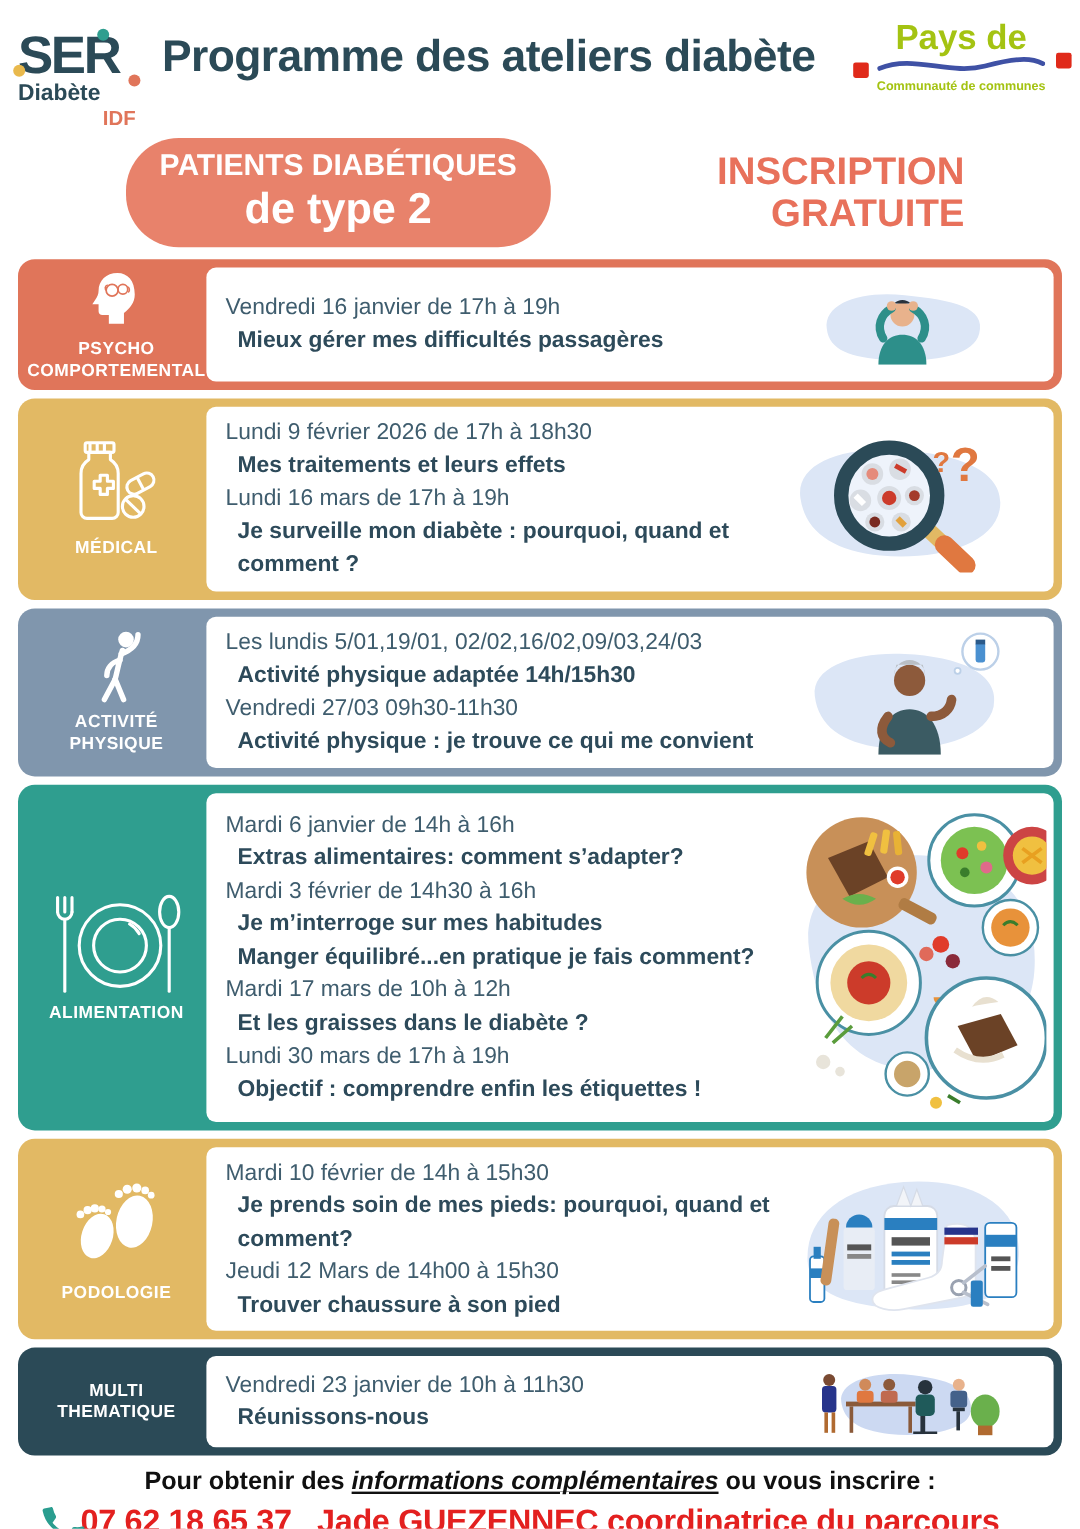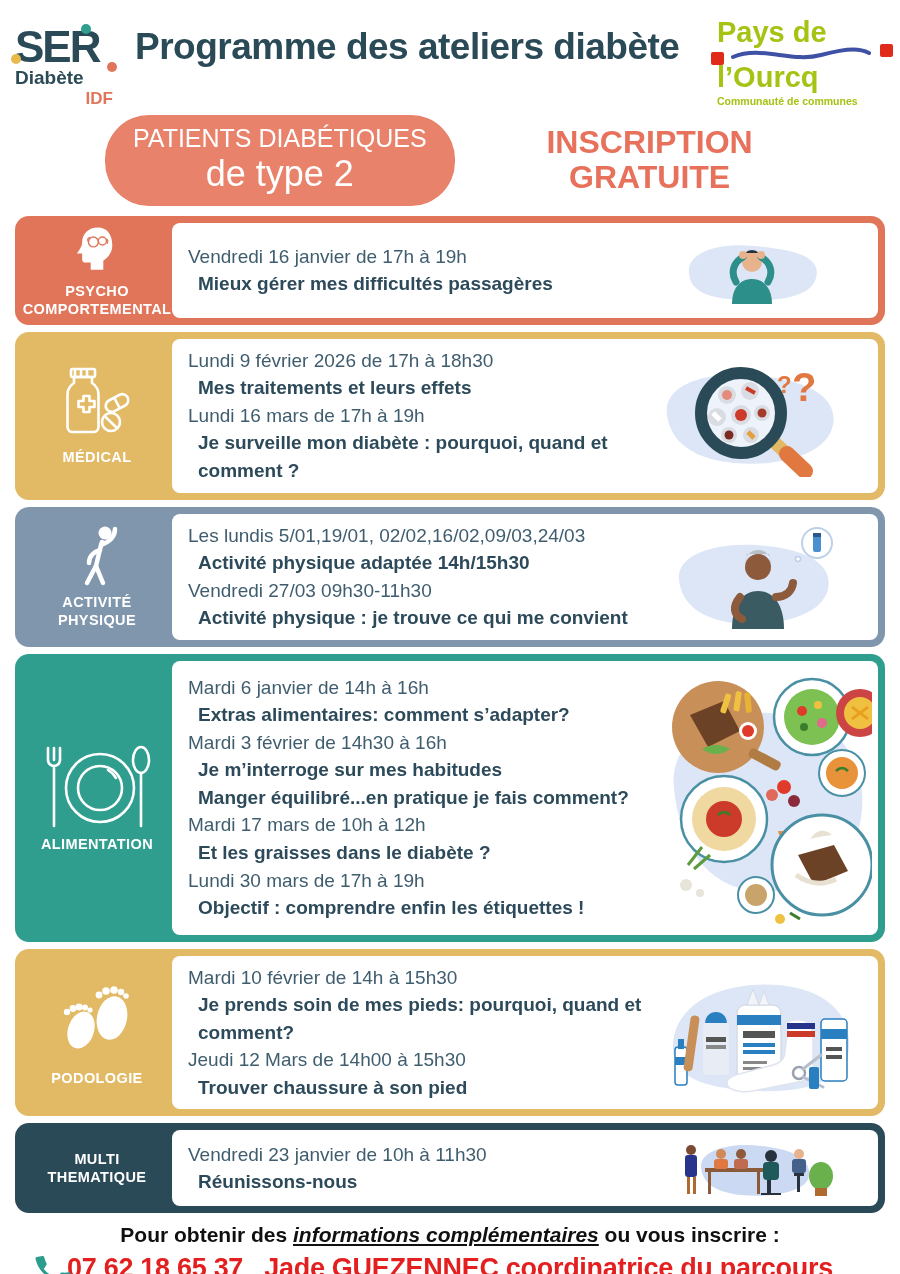--- a/index.html
+++ b/index.html
@@ -14,33 +14,33 @@
   .header-row1 { display:flex; align-items:flex-start; }
   .ser-logo { width:112px; position:relative; padding-top:18px; }
   .ser-text { font-size:44px; font-weight:800; color:#2b4a57; letter-spacing:-2px; line-height:0.85; }
   .ser-dot { position:absolute; width:10px; height:10px; border-radius:50%; }
   .dot-yellow { background:#e9b94c; left:-4px; top:44px; }
   .dot-teal { background:#2f9e8f; left:66px; top:14px; }
   .dot-coral { background:#e0755a; left:92px; top:52px; }
   .ser-diabete { font-size:19px; font-weight:700; color:#2b4a57; letter-spacing:0; margin-top:2px; }
   .ser-idf { font-size:17px; font-weight:800; color:#e0755a; text-align:right; padding-right:14px; }
   .main-title { flex:1; font-size:37px; font-weight:800; color:#2b4a57; padding:16px 0 0 8px; letter-spacing:-0.5px; }
-  .partner { width:168px; text-align:left; position:relative; padding-top:8px; }
+  .partner { width:168px; text-align:center; position:relative; padding-top:8px; }
   .partner-line1, .partner-line2 { font-size:29px; font-weight:700; color:#a4c312; line-height:1.0; }
   .partner-wave { display:block; margin:0 auto; }
   .partner-sq { position:absolute; width:13px; height:13px; background:#e02a1a; border-radius:2px; }
   .sq-left { left:-6px; top:42px; }
   .sq-right { right:-8px; top:34px; }
   .partner-line3 { font-size:10.5px; font-weight:700; color:#a4c312; margin-top:3px; }
 
   .header-row2 { display:flex; align-items:center; margin-top:6px; margin-bottom:10px; }
-  .badge { margin-left:90px; background:#e8826b; color:#fff; border-radius:44px; padding:9px 28px 11px; text-align:center; font-weight:400; }
+  .badge { margin-left:90px; background:#e8826b; color:#fff; border-radius:44px; padding:9px 28px 11px; text-align:center; font-weight:700; }
   .badge-l1 { font-size:25px; line-height:1.15; }
   .badge-l2 { font-size:36px; line-height:1.15; }
-  .inscription { width:300px; margin-left:45px; text-align:center; color:#e8715b; font-weight:800; font-size:32px; line-height:1.1; }
+  .inscription { width:300px; margin-left:45px; text-align:right; color:#e8715b; font-weight:800; font-size:32px; line-height:1.1; }
 
   
   .section { display:flex; border-radius:14px; padding:7px; margin-bottom:7px; }
   .sec-coral { background:#e0755a; }
   .sec-gold { background:#e2b964; }
   .sec-bluegray { background:#8096ad; }
   .sec-teal { background:#2f9e8f; }
   .sec-navy { background:#2b4a57; }
   .section-label { width:150px; flex-shrink:0; display:flex; flex-direction:column; align-items:center; justify-content:center; gap:5px; color:#fff; }
   .label-text { font-size:14.5px; font-weight:800; text-align:center; line-height:1.25; letter-spacing:0.4px; }
@@ -74,21 +74,20 @@
       <div class="ser-idf">IDF</div>
     </div>
     <div class="main-title">Programme des ateliers diabète</div>
     <div class="partner">
       <span class="partner-sq sq-left"></span>
       <span class="partner-sq sq-right"></span>
       <div class="partner-line1">Pays de</div>
       <svg class="partner-wave" width="140" height="16" viewBox="0 0 140 16">
         <path d="M2 10 C 30 -2, 60 16, 90 8 S 130 2, 138 6" fill="none" stroke="#3f51a5" stroke-width="4" stroke-linecap="round"></path>
       </svg>
-      <div class="partner-line2">l’Ourcq</div>
       <div class="partner-line3">Communauté de communes</div>
     </div>
   </div>
 
   <div class="header-row2">
     <div class="badge">
       <div class="badge-l1">PATIENTS DIABÉTIQUES</div>
       <div class="badge-l2">de type 2</div>
     </div>
     <div class="inscription">

